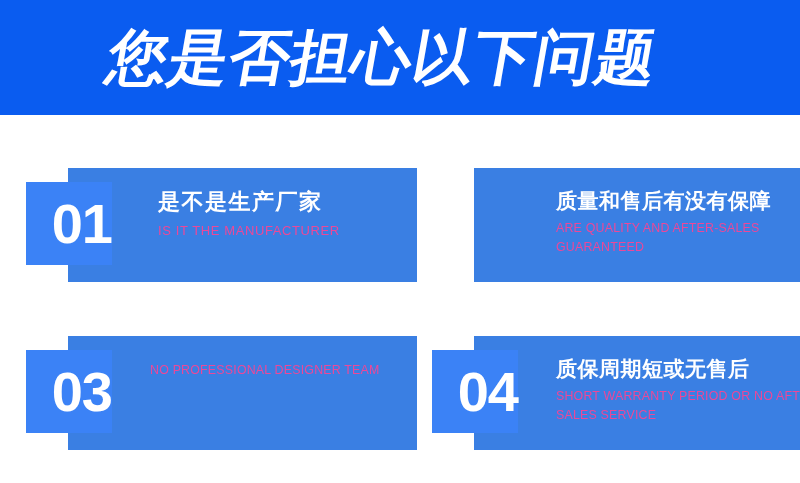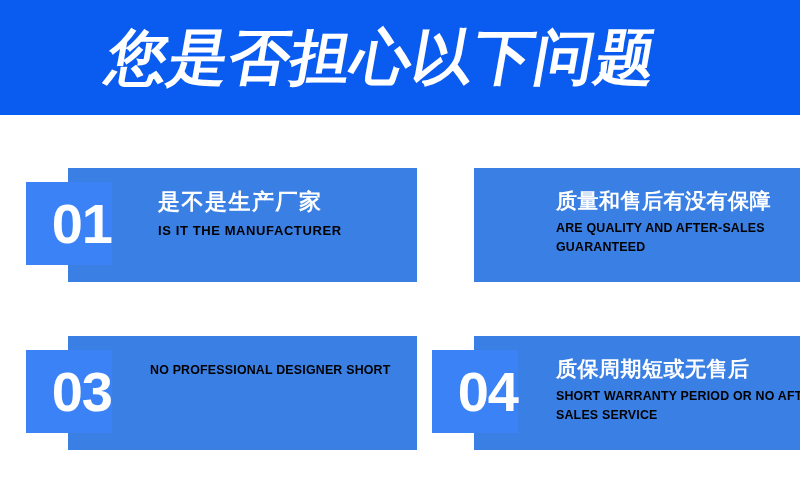--- a/index.html
+++ b/index.html
@@ -105,22 +105,22 @@
     white-space: nowrap;
   }
   .card-title-cn.sm {
     font-size: 21px;
     letter-spacing: 0.5px;
   }
   .card-subtitle-en {
     margin-top: 5px;
     font-size: 13px;
     line-height: 1.55;
-    font-weight: bold;
-    color: #000000;
+    font-weight: normal;
+    color: #ec4899;
     letter-spacing: 0.6px;
   }
   .card-subtitle-en.narrow {
     font-size: 12.4px;
     letter-spacing: 0.2px;
   }
 </style>
 </head>
 <body>
 
@@ -148,21 +148,21 @@
       <div class="card-subtitle-en narrow">ARE QUALITY AND AFTER-SALES GUARANTEED</div>
     </div>
   </div>
 
   <div class="card pos-r2c1">
     <div class="card-panel"></div>
     <div class="card-number-box">
       <span class="card-number">03</span>
     </div>
     <div class="card-text tight">
-      <div class="card-subtitle-en narrow">NO PROFESSIONAL DESIGNER SHORT</div>
+      <div class="card-subtitle-en narrow">NO PROFESSIONAL DESIGNER TEAM</div>
     </div>
   </div>
 
   <div class="card pos-r2c2">
     <div class="card-panel"></div>
     <div class="card-number-box">
       <span class="card-number">04</span>
     </div>
     <div class="card-text tight">
       <div class="card-title-cn sm">质保周期短或无售后</div>

